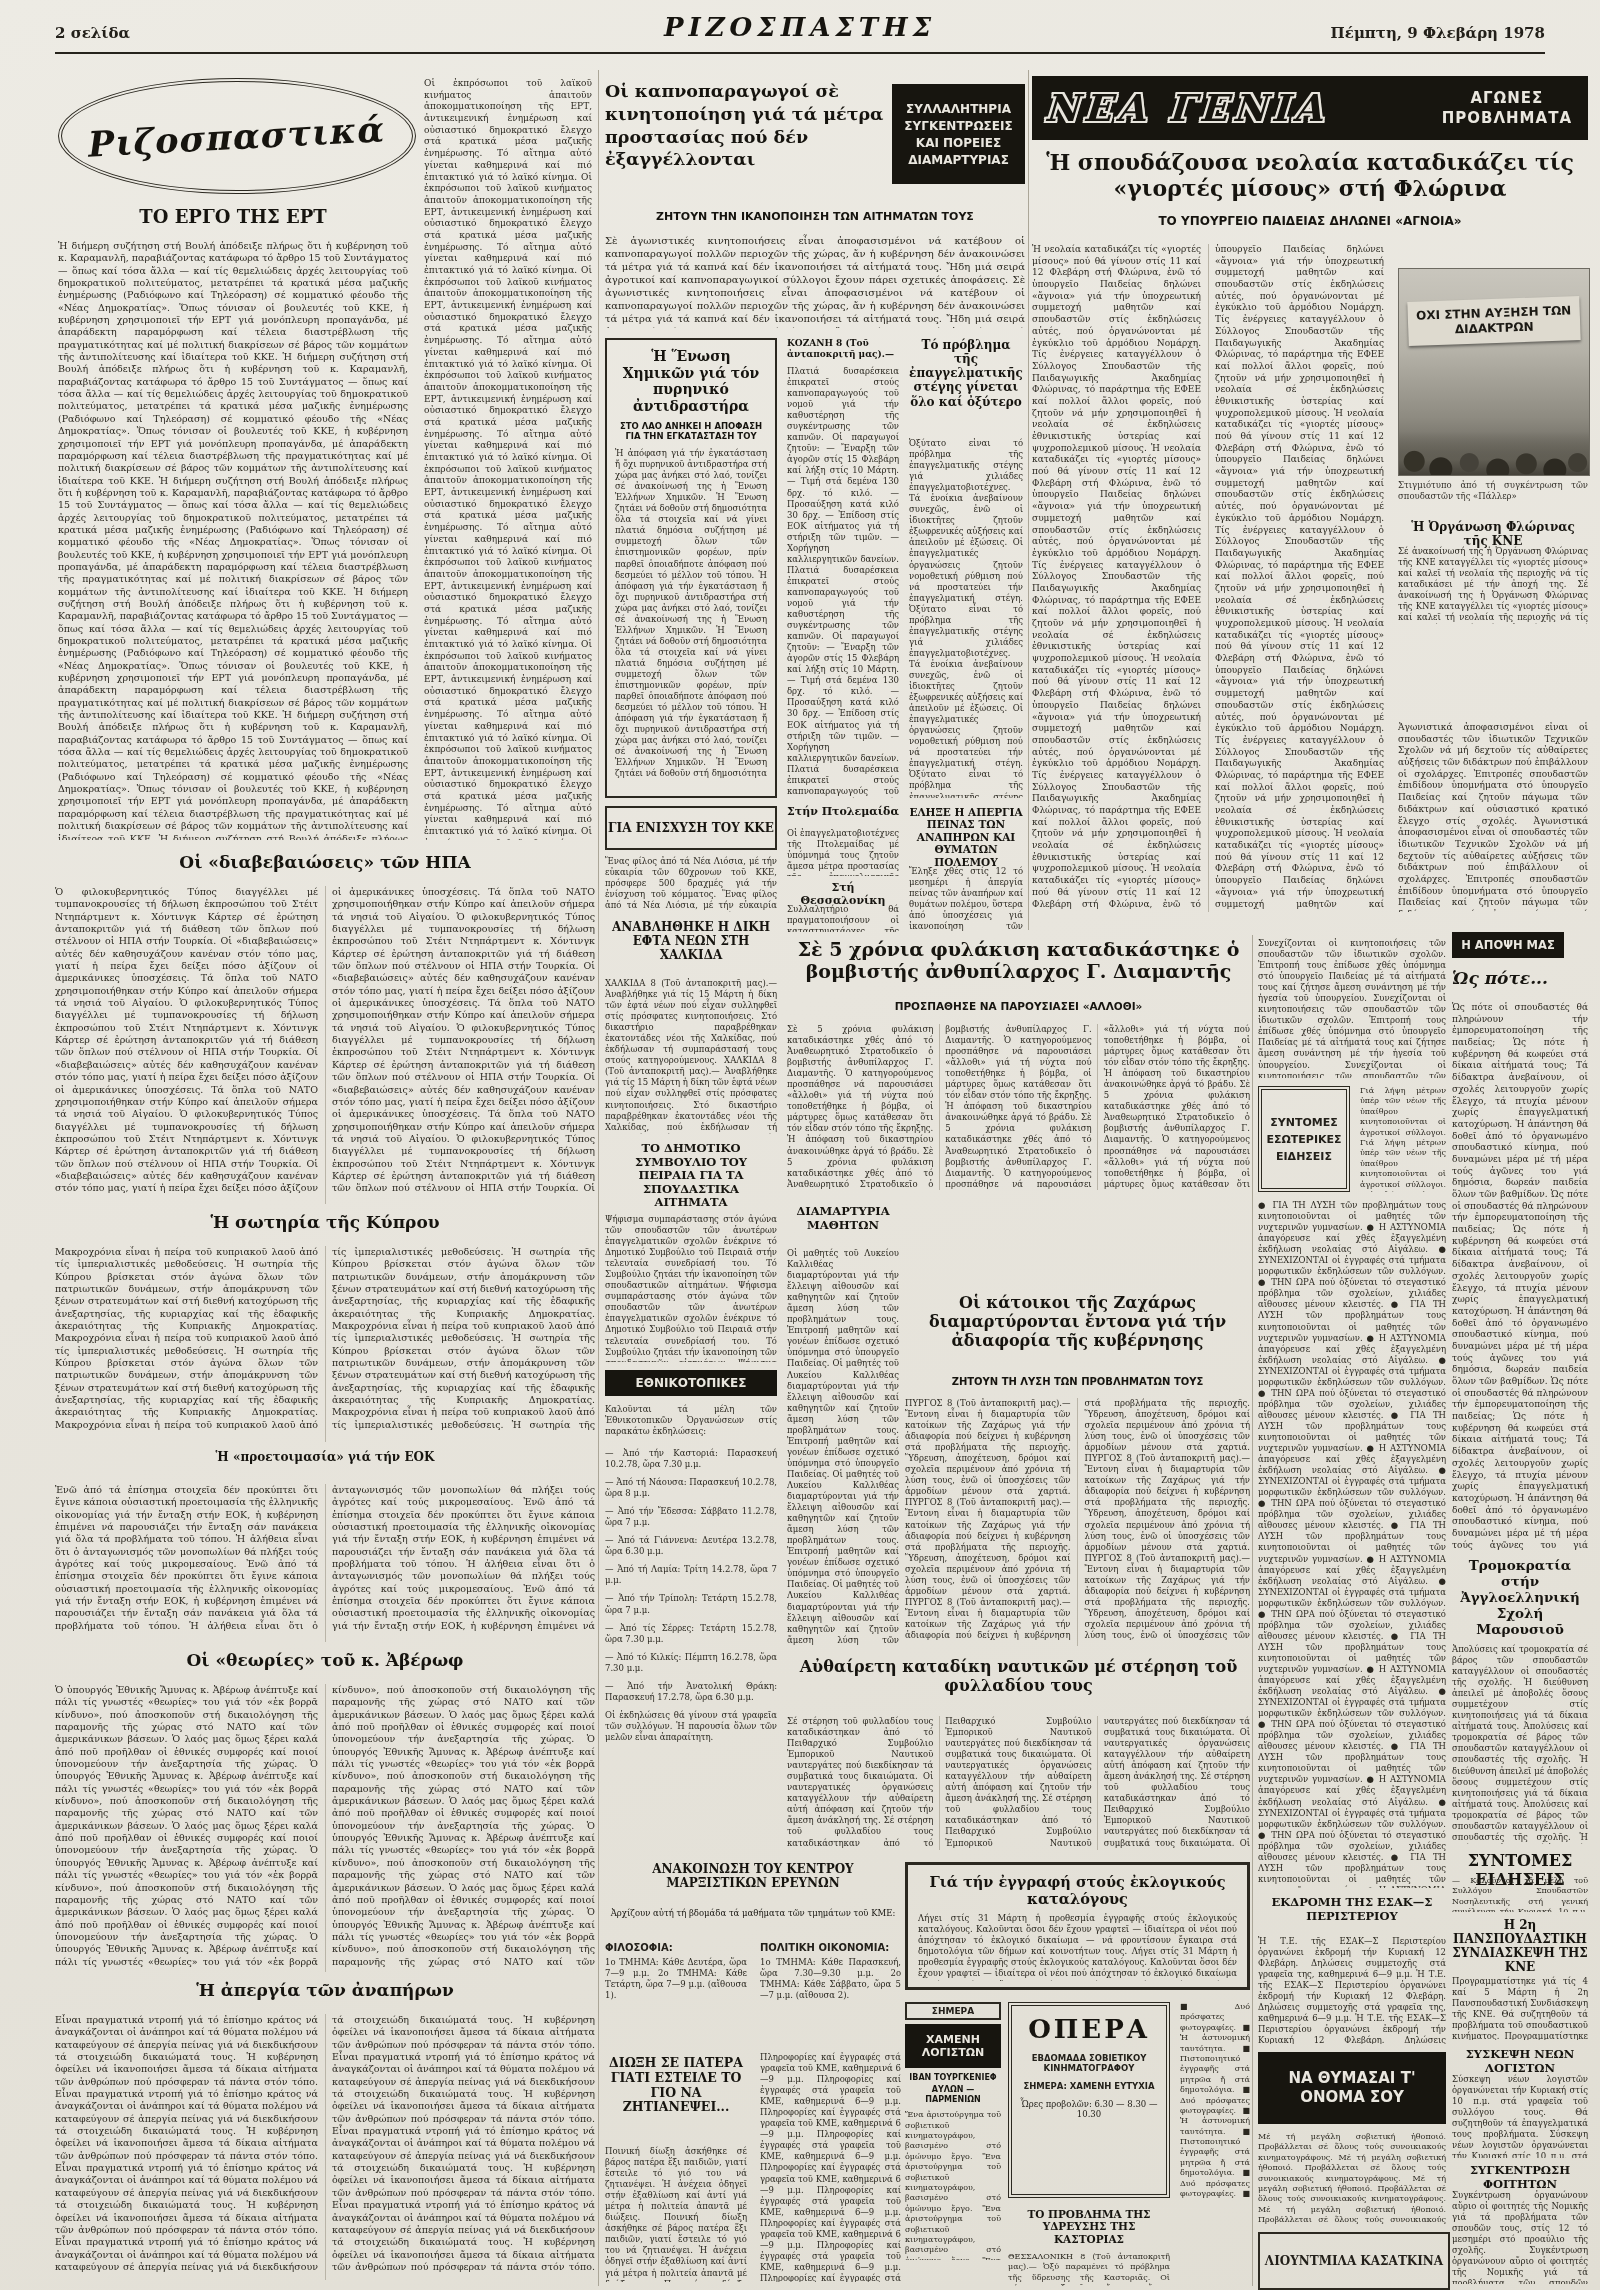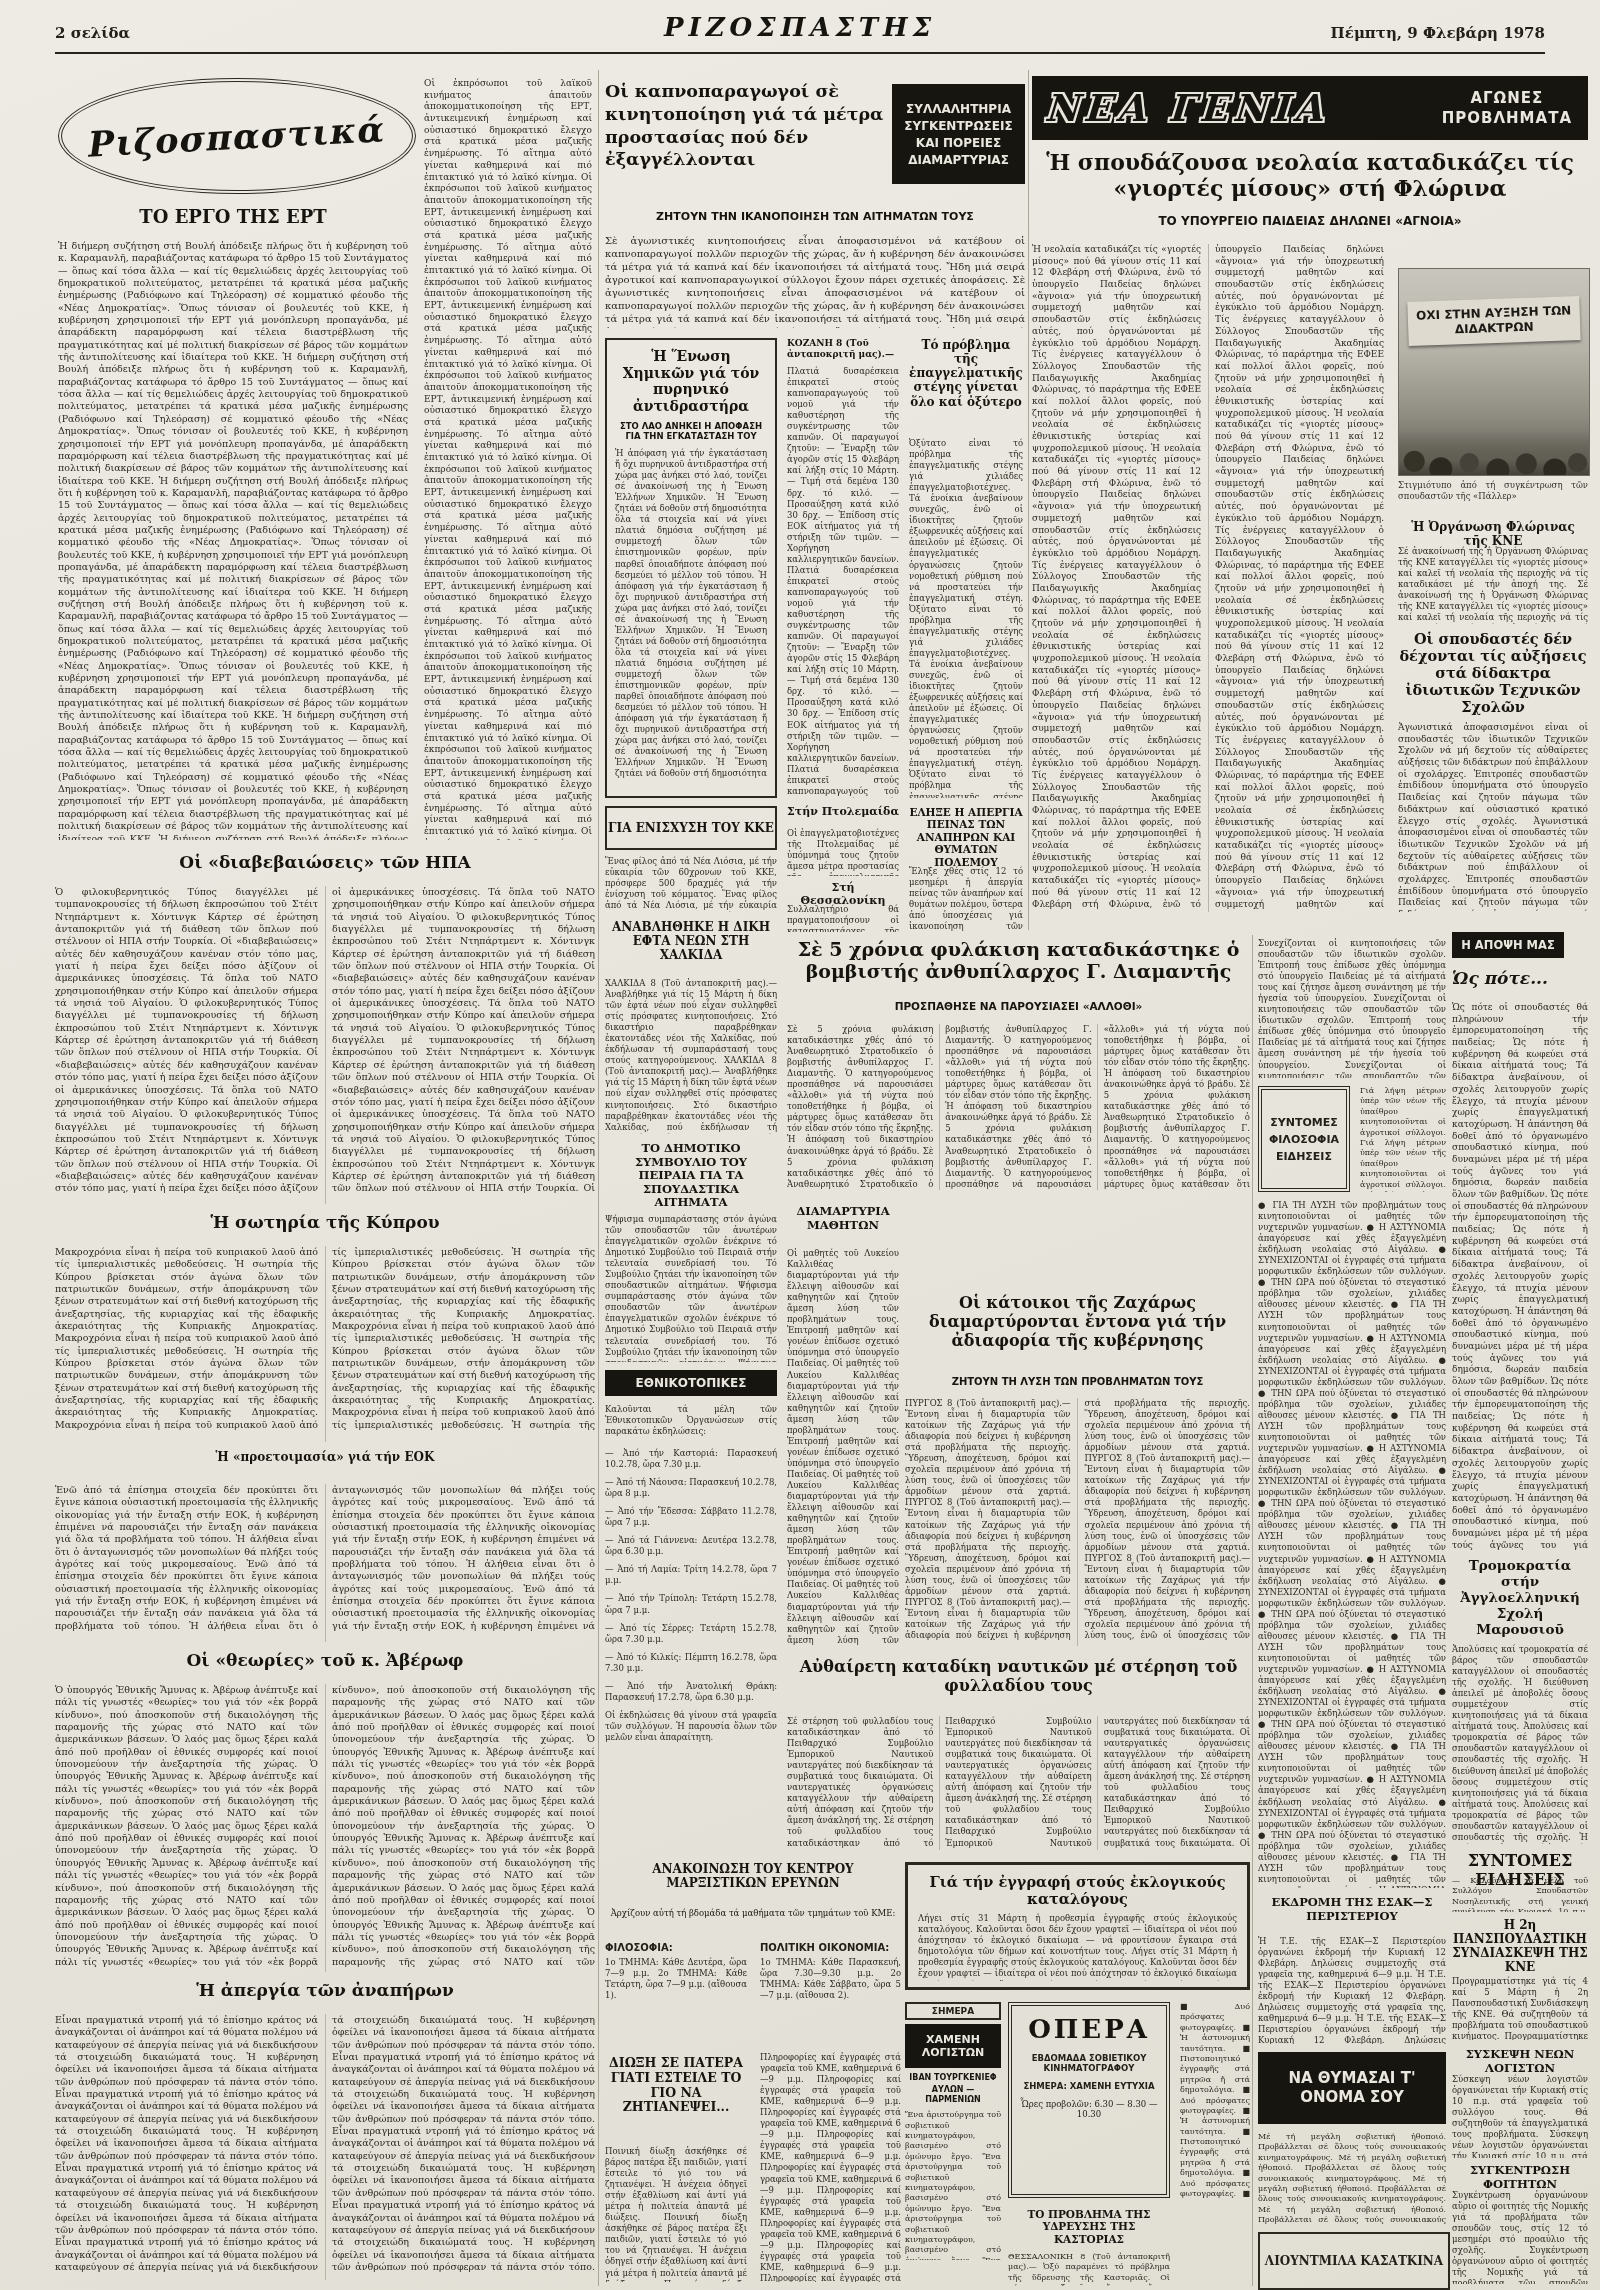--- a/index.html
+++ b/index.html
@@ -200,27 +200,26 @@
 
   <div class="abs photo" style="left:1398px;top:268px;width:190px;height:206px;">
     <div class="photo-banner">ΟΧΙ ΣΤΗΝ ΑΥΞΗΣΗ ΤΩΝ ΔΙΔΑΚΤΡΩΝ</div>
     <div class="photo-crowd"></div>
   </div>
   <div class="abs cap" style="left:1398px;top:480px;width:190px;">Στιγμιότυπο ἀπό τή συγκέντρωση τῶν σπουδαστῶν τῆς «Πάλλερ»</div>
 
   <div class="abs hd" style="left:1398px;top:520px;width:190px;font-size:12px;">Ἡ Ὀργάνωση Φλώρινας τῆς ΚΝΕ</div>
   <div class="abs jt fill" style="left:1398px;top:546px;width:190px;height:78px;font-size:8.5px;">Σέ ἀνακοίνωσή της ἡ Ὀργάνωση Φλώρινας τῆς ΚΝΕ καταγγέλλει τίς «γιορτές μίσους» καί καλεῖ τή νεολαία τῆς περιοχῆς νά τίς καταδικάσει μέ τήν ἀποχή της. Σέ ἀνακοίνωσή της ἡ Ὀργάνωση Φλώρινας τῆς ΚΝΕ καταγγέλλει τίς «γιορτές μίσους» καί καλεῖ τή νεολαία τῆς περιοχῆς νά τίς καταδικάσει μέ τήν ἀποχή της. Σέ ἀνακοίνωσή της ἡ Ὀργάνωση Φλώρινας τῆς ΚΝΕ καταγγέλλει τίς «γιορτές μίσους» καί καλεῖ τή νεολαία τῆς περιοχῆς νά τίς καταδικάσει μέ τήν ἀποχή της. Σέ ἀνακοίνωσή της ἡ Ὀργάνωση Φλώρινας τῆς ΚΝΕ καταγγέλλει τίς «γιορτές μίσους» καί καλεῖ τή νεολαία τῆς περιοχῆς νά τίς καταδικάσει μέ τήν ἀποχή της.</div>
 
-  <div class="abs hd" style="left:1398px;top:630px;width:190px;font-size:14.5px;">Οἱ σπουδαστές δέν δέχονται τίς αὐξήσεις στά δίδακτρα ἰδιωτικῶν Τεχνικῶν Σχολῶν</div>
   <div class="abs jt fill" style="left:1398px;top:722px;width:190px;height:190px;font-size:9px;">Ἀγωνιστικά ἀποφασισμένοι εἶναι οἱ σπουδαστές τῶν ἰδιωτικῶν Τεχνικῶν Σχολῶν νά μή δεχτοῦν τίς αὐθαίρετες αὐξήσεις τῶν διδάκτρων πού ἐπιβάλλουν οἱ σχολάρχες. Ἐπιτροπές σπουδαστῶν ἐπιδίδουν ὑπομνήματα στό ὑπουργεῖο Παιδείας καί ζητοῦν πάγωμα τῶν διδάκτρων καί οὐσιαστικό κρατικό ἔλεγχο στίς σχολές. Ἀγωνιστικά ἀποφασισμένοι εἶναι οἱ σπουδαστές τῶν ἰδιωτικῶν Τεχνικῶν Σχολῶν νά μή δεχτοῦν τίς αὐθαίρετες αὐξήσεις τῶν διδάκτρων πού ἐπιβάλλουν οἱ σχολάρχες. Ἐπιτροπές σπουδαστῶν ἐπιδίδουν ὑπομνήματα στό ὑπουργεῖο Παιδείας καί ζητοῦν πάγωμα τῶν διδάκτρων καί οὐσιαστικό κρατικό ἔλεγχο στίς σχολές. Ἀγωνιστικά ἀποφασισμένοι εἶναι οἱ σπουδαστές τῶν ἰδιωτικῶν Τεχνικῶν Σχολῶν νά μή δεχτοῦν τίς αὐθαίρετες αὐξήσεις τῶν διδάκτρων πού ἐπιβάλλουν οἱ σχολάρχες. Ἐπιτροπές σπουδαστῶν ἐπιδίδουν ὑπομνήματα στό ὑπουργεῖο Παιδείας καί ζητοῦν πάγωμα τῶν διδάκτρων καί οὐσιαστικό κρατικό ἔλεγχο στίς σχολές. Ἀγωνιστικά ἀποφασισμένοι εἶναι οἱ σπουδαστές τῶν ἰδιωτικῶν Τεχνικῶν Σχολῶν νά μή δεχτοῦν τίς αὐθαίρετες αὐξήσεις τῶν διδάκτρων πού ἐπιβάλλουν οἱ σχολάρχες. Ἐπιτροπές σπουδαστῶν ἐπιδίδουν ὑπομνήματα στό ὑπουργεῖο Παιδείας καί ζητοῦν πάγωμα τῶν διδάκτρων καί οὐσιαστικό κρατικό ἔλεγχο στίς σχολές.</div>
 
   <div class="abs jt fill" style="left:1258px;top:938px;width:188px;height:140px;font-size:8.5px;">Συνεχίζονται οἱ κινητοποιήσεις τῶν σπουδαστῶν τῶν ἰδιωτικῶν σχολῶν. Ἐπιτροπή τους ἐπίδωσε χθές ὑπόμνημα στό ὑπουργεῖο Παιδείας μέ τά αἰτήματά τους καί ζήτησε ἄμεση συνάντηση μέ τήν ἡγεσία τοῦ ὑπουργείου. Συνεχίζονται οἱ κινητοποιήσεις τῶν σπουδαστῶν τῶν ἰδιωτικῶν σχολῶν. Ἐπιτροπή τους ἐπίδωσε χθές ὑπόμνημα στό ὑπουργεῖο Παιδείας μέ τά αἰτήματά τους καί ζήτησε ἄμεση συνάντηση μέ τήν ἡγεσία τοῦ ὑπουργείου. Συνεχίζονται οἱ κινητοποιήσεις τῶν σπουδαστῶν τῶν ἰδιωτικῶν σχολῶν. Ἐπιτροπή τους ἐπίδωσε χθές ὑπόμνημα στό ὑπουργεῖο Παιδείας μέ τά αἰτήματά τους καί ζήτησε ἄμεση συνάντηση μέ τήν ἡγεσία τοῦ ὑπουργείου. Συνεχίζονται οἱ κινητοποιήσεις τῶν σπουδαστῶν τῶν ἰδιωτικῶν σχολῶν. Ἐπιτροπή τους ἐπίδωσε χθές ὑπόμνημα στό ὑπουργεῖο Παιδείας μέ τά αἰτήματά τους καί ζήτησε ἄμεση συνάντηση μέ τήν ἡγεσία τοῦ ὑπουργείου.</div>
   <div class="abs" style="left:1258px;top:1086px;width:92px;height:106px;border:4px double #2b2820;box-sizing:border-box;display:flex;flex-direction:column;align-items:center;justify-content:center;gap:4px;text-align:right;">
     <div class="sans" style="font-weight:bold;font-size:11px;">ΣΥΝΤΟΜΕΣ</div>
-    <div class="sans" style="font-weight:bold;font-size:11px;">ΦΙΛΟΣΟΦΙΑ</div>
+    <div class="sans" style="font-weight:bold;font-size:11px;">ΕΣΩΤΕΡΙΚΕΣ</div>
     <div class="sans" style="font-weight:bold;font-size:11px;">ΕΙΔΗΣΕΙΣ</div>
   </div>
   <div class="abs jt fill" style="left:1360px;top:1086px;width:86px;height:106px;font-size:8px;">Γιά λήψη μέτρων ὑπέρ τῶν νέων τῆς ὑπαίθρου κινητοποιοῦνται οἱ ἀγροτικοί σύλλογοι. Γιά λήψη μέτρων ὑπέρ τῶν νέων τῆς ὑπαίθρου κινητοποιοῦνται οἱ ἀγροτικοί σύλλογοι. Γιά λήψη μέτρων ὑπέρ τῶν νέων τῆς ὑπαίθρου κινητοποιοῦνται οἱ ἀγροτικοί σύλλογοι. Γιά λήψη μέτρων ὑπέρ τῶν νέων τῆς ὑπαίθρου κινητοποιοῦνται οἱ ἀγροτικοί σύλλογοι.</div>
   <div class="abs jt fill" style="left:1258px;top:1200px;width:188px;height:688px;font-size:8.5px;">● ΓΙΑ ΤΗ ΛΥΣΗ τῶν προβλημάτων τους κινητοποιοῦνται οἱ μαθητές τῶν νυχτερινῶν γυμνασίων. ● Η ΑΣΤΥΝΟΜΙΑ ἀπαγόρευσε καί χθές ἐξαγγελμένη ἐκδήλωση νεολαίας στό Αἰγάλεω. ● ΣΥΝΕΧΙΖΟΝΤΑΙ οἱ ἐγγραφές στά τμήματα μορφωτικῶν ἐκδηλώσεων τῶν συλλόγων. ● ΤΗΝ ΩΡΑ πού ὀξύνεται τό στεγαστικό πρόβλημα τῶν σχολείων, χιλιάδες αἴθουσες μένουν κλειστές. ● ΓΙΑ ΤΗ ΛΥΣΗ τῶν προβλημάτων τους κινητοποιοῦνται οἱ μαθητές τῶν νυχτερινῶν γυμνασίων. ● Η ΑΣΤΥΝΟΜΙΑ ἀπαγόρευσε καί χθές ἐξαγγελμένη ἐκδήλωση νεολαίας στό Αἰγάλεω. ● ΣΥΝΕΧΙΖΟΝΤΑΙ οἱ ἐγγραφές στά τμήματα μορφωτικῶν ἐκδηλώσεων τῶν συλλόγων. ● ΤΗΝ ΩΡΑ πού ὀξύνεται τό στεγαστικό πρόβλημα τῶν σχολείων, χιλιάδες αἴθουσες μένουν κλειστές. ● ΓΙΑ ΤΗ ΛΥΣΗ τῶν προβλημάτων τους κινητοποιοῦνται οἱ μαθητές τῶν νυχτερινῶν γυμνασίων. ● Η ΑΣΤΥΝΟΜΙΑ ἀπαγόρευσε καί χθές ἐξαγγελμένη ἐκδήλωση νεολαίας στό Αἰγάλεω. ● ΣΥΝΕΧΙΖΟΝΤΑΙ οἱ ἐγγραφές στά τμήματα μορφωτικῶν ἐκδηλώσεων τῶν συλλόγων. ● ΤΗΝ ΩΡΑ πού ὀξύνεται τό στεγαστικό πρόβλημα τῶν σχολείων, χιλιάδες αἴθουσες μένουν κλειστές. ● ΓΙΑ ΤΗ ΛΥΣΗ τῶν προβλημάτων τους κινητοποιοῦνται οἱ μαθητές τῶν νυχτερινῶν γυμνασίων. ● Η ΑΣΤΥΝΟΜΙΑ ἀπαγόρευσε καί χθές ἐξαγγελμένη ἐκδήλωση νεολαίας στό Αἰγάλεω. ● ΣΥΝΕΧΙΖΟΝΤΑΙ οἱ ἐγγραφές στά τμήματα μορφωτικῶν ἐκδηλώσεων τῶν συλλόγων. ● ΤΗΝ ΩΡΑ πού ὀξύνεται τό στεγαστικό πρόβλημα τῶν σχολείων, χιλιάδες αἴθουσες μένουν κλειστές. ● ΓΙΑ ΤΗ ΛΥΣΗ τῶν προβλημάτων τους κινητοποιοῦνται οἱ μαθητές τῶν νυχτερινῶν γυμνασίων. ● Η ΑΣΤΥΝΟΜΙΑ ἀπαγόρευσε καί χθές ἐξαγγελμένη ἐκδήλωση νεολαίας στό Αἰγάλεω. ● ΣΥΝΕΧΙΖΟΝΤΑΙ οἱ ἐγγραφές στά τμήματα μορφωτικῶν ἐκδηλώσεων τῶν συλλόγων. ● ΤΗΝ ΩΡΑ πού ὀξύνεται τό στεγαστικό πρόβλημα τῶν σχολείων, χιλιάδες αἴθουσες μένουν κλειστές. ● ΓΙΑ ΤΗ ΛΥΣΗ τῶν προβλημάτων τους κινητοποιοῦνται οἱ μαθητές τῶν νυχτερινῶν γυμνασίων. ● Η ΑΣΤΥΝΟΜΙΑ ἀπαγόρευσε καί χθές ἐξαγγελμένη ἐκδήλωση νεολαίας στό Αἰγάλεω. ● ΣΥΝΕΧΙΖΟΝΤΑΙ οἱ ἐγγραφές στά τμήματα μορφωτικῶν ἐκδηλώσεων τῶν συλλόγων. ● ΤΗΝ ΩΡΑ πού ὀξύνεται τό στεγαστικό πρόβλημα τῶν σχολείων, χιλιάδες αἴθουσες μένουν κλειστές. ● ΓΙΑ ΤΗ ΛΥΣΗ τῶν προβλημάτων τους κινητοποιοῦνται οἱ μαθητές τῶν νυχτερινῶν γυμνασίων. ● Η ΑΣΤΥΝΟΜΙΑ ἀπαγόρευσε καί χθές ἐξαγγελμένη ἐκδήλωση νεολαίας στό Αἰγάλεω. ● ΣΥΝΕΧΙΖΟΝΤΑΙ οἱ ἐγγραφές στά τμήματα μορφωτικῶν ἐκδηλώσεων τῶν συλλόγων. ● ΤΗΝ ΩΡΑ πού ὀξύνεται τό στεγαστικό πρόβλημα τῶν σχολείων, χιλιάδες αἴθουσες μένουν κλειστές. ● ΓΙΑ ΤΗ ΛΥΣΗ τῶν προβλημάτων τους κινητοποιοῦνται οἱ μαθητές τῶν νυχτερινῶν γυμνασίων. ● Η ΑΣΤΥΝΟΜΙΑ ἀπαγόρευσε καί χθές ἐξαγγελμένη ἐκδήλωση νεολαίας στό Αἰγάλεω. ● ΣΥΝΕΧΙΖΟΝΤΑΙ οἱ ἐγγραφές στά τμήματα μορφωτικῶν ἐκδηλώσεων τῶν συλλόγων. ● ΤΗΝ ΩΡΑ πού ὀξύνεται τό στεγαστικό πρόβλημα τῶν σχολείων, χιλιάδες αἴθουσες μένουν κλειστές. ● ΓΙΑ ΤΗ ΛΥΣΗ τῶν προβλημάτων τους κινητοποιοῦνται οἱ μαθητές τῶν νυχτερινῶν γυμνασίων. ● Η ΑΣΤΥΝΟΜΙΑ ἀπαγόρευσε καί χθές ἐξαγγελμένη ἐκδήλωση νεολαίας στό Αἰγάλεω. ● ΣΥΝΕΧΙΖΟΝΤΑΙ οἱ ἐγγραφές στά τμήματα μορφωτικῶν ἐκδηλώσεων τῶν συλλόγων. ● ΤΗΝ ΩΡΑ πού ὀξύνεται τό στεγαστικό πρόβλημα τῶν σχολείων, χιλιάδες αἴθουσες μένουν κλειστές.</div>
   <div class="abs hd" style="left:1258px;top:1896px;width:188px;font-size:11.5px;">ΕΚΔΡΟΜΗ ΤΗΣ ΕΣΑΚ—Σ ΠΕΡΙΣΤΕΡΙΟΥ</div>
   <div class="abs jt fill" style="left:1258px;top:1936px;width:188px;height:108px;font-size:8.5px;">Ἡ Τ.Ε. τῆς ΕΣΑΚ—Σ Περιστερίου ὀργανώνει ἐκδρομή τήν Κυριακή 12 Φλεβάρη. Δηλώσεις συμμετοχῆς στά γραφεῖα της, καθημερινά 6—9 μ.μ. Ἡ Τ.Ε. τῆς ΕΣΑΚ—Σ Περιστερίου ὀργανώνει ἐκδρομή τήν Κυριακή 12 Φλεβάρη. Δηλώσεις συμμετοχῆς στά γραφεῖα της, καθημερινά 6—9 μ.μ. Ἡ Τ.Ε. τῆς ΕΣΑΚ—Σ Περιστερίου ὀργανώνει ἐκδρομή τήν Κυριακή 12 Φλεβάρη. Δηλώσεις συμμετοχῆς στά γραφεῖα της, καθημερινά 6—9 μ.μ. Ἡ Τ.Ε. τῆς ΕΣΑΚ—Σ Περιστερίου ὀργανώνει ἐκδρομή τήν Κυριακή 12 Φλεβάρη. Δηλώσεις συμμετοχῆς στά γραφεῖα της, καθημερινά 6—9 μ.μ. Ἡ Τ.Ε. τῆς ΕΣΑΚ—Σ Περιστερίου ὀργανώνει ἐκδρομή τήν Κυριακή 12 Φλεβάρη. Δηλώσεις συμμετοχῆς στά γραφεῖα της, καθημερινά 6—9 μ.μ.</div>
   <div class="abs bb sans" style="left:1258px;top:2052px;width:188px;height:72px;display:flex;align-items:center;justify-content:center;text-align:center;font-weight:bold;font-size:15px;line-height:1.3;padding:0 26px;box-sizing:border-box;">ΝΑ ΘΥΜΑΣΑΙ Τ' ΟΝΟΜΑ ΣΟΥ</div>
   <div class="abs jt fill" style="left:1258px;top:2132px;width:188px;height:92px;font-size:8px;">Μέ τή μεγάλη σοβιετική ἠθοποιό. Προβάλλεται σέ ὅλους τούς συνοικιακούς κινηματογράφους. Μέ τή μεγάλη σοβιετική ἠθοποιό. Προβάλλεται σέ ὅλους τούς συνοικιακούς κινηματογράφους. Μέ τή μεγάλη σοβιετική ἠθοποιό. Προβάλλεται σέ ὅλους τούς συνοικιακούς κινηματογράφους. Μέ τή μεγάλη σοβιετική ἠθοποιό. Προβάλλεται σέ ὅλους τούς συνοικιακούς κινηματογράφους. Μέ τή μεγάλη σοβιετική ἠθοποιό. Προβάλλεται σέ ὅλους τούς συνοικιακούς κινηματογράφους. Μέ τή μεγάλη σοβιετική ἠθοποιό. Προβάλλεται σέ ὅλους τούς συνοικιακούς κινηματογράφους.</div>
   <div class="abs adbox" style="left:1258px;top:2232px;width:188px;height:54px;display:flex;align-items:center;justify-content:center;font-size:12px;">ΛΙΟΥΝΤΜΙΛΑ ΚΑΣΑΤΚΙΝΑ</div>
 

